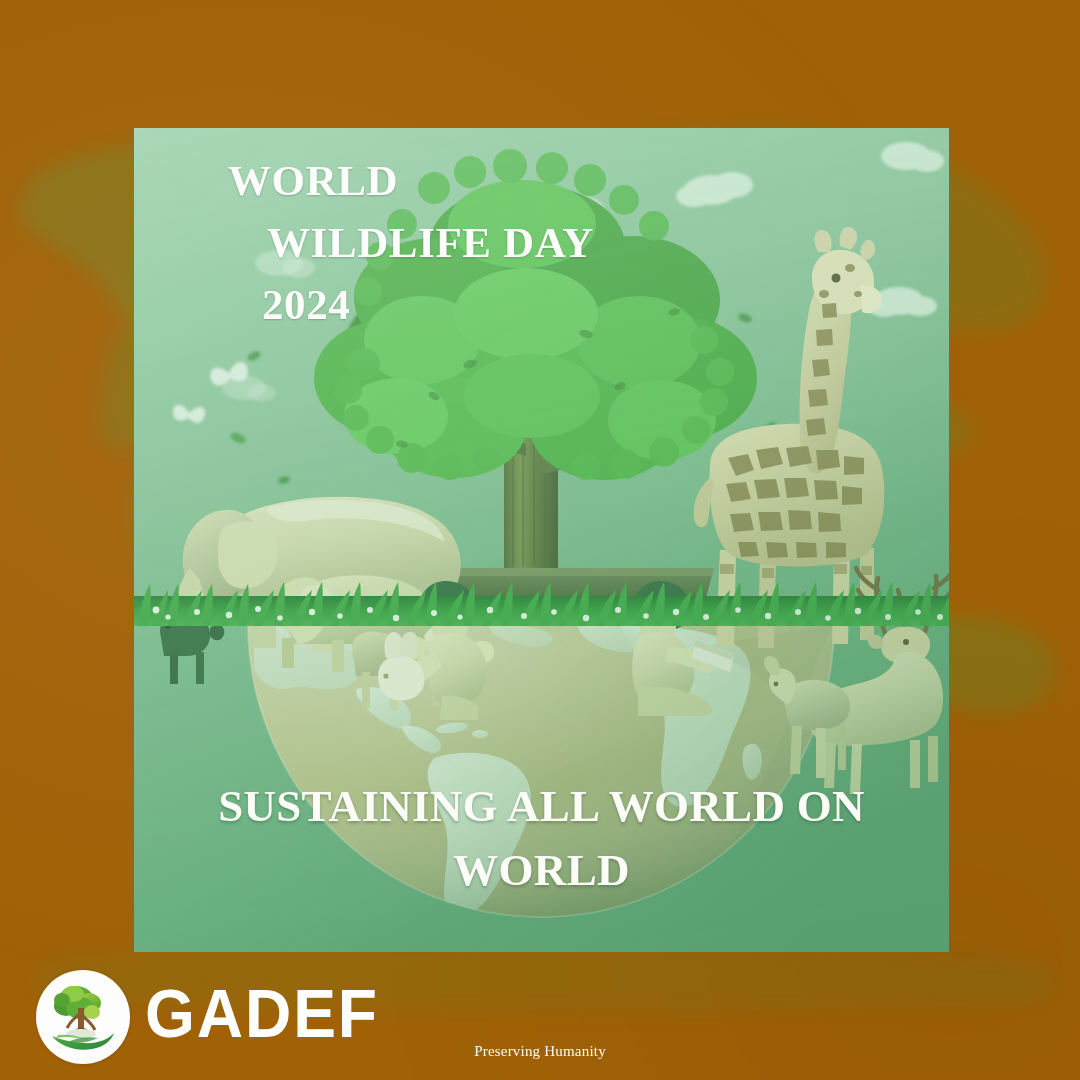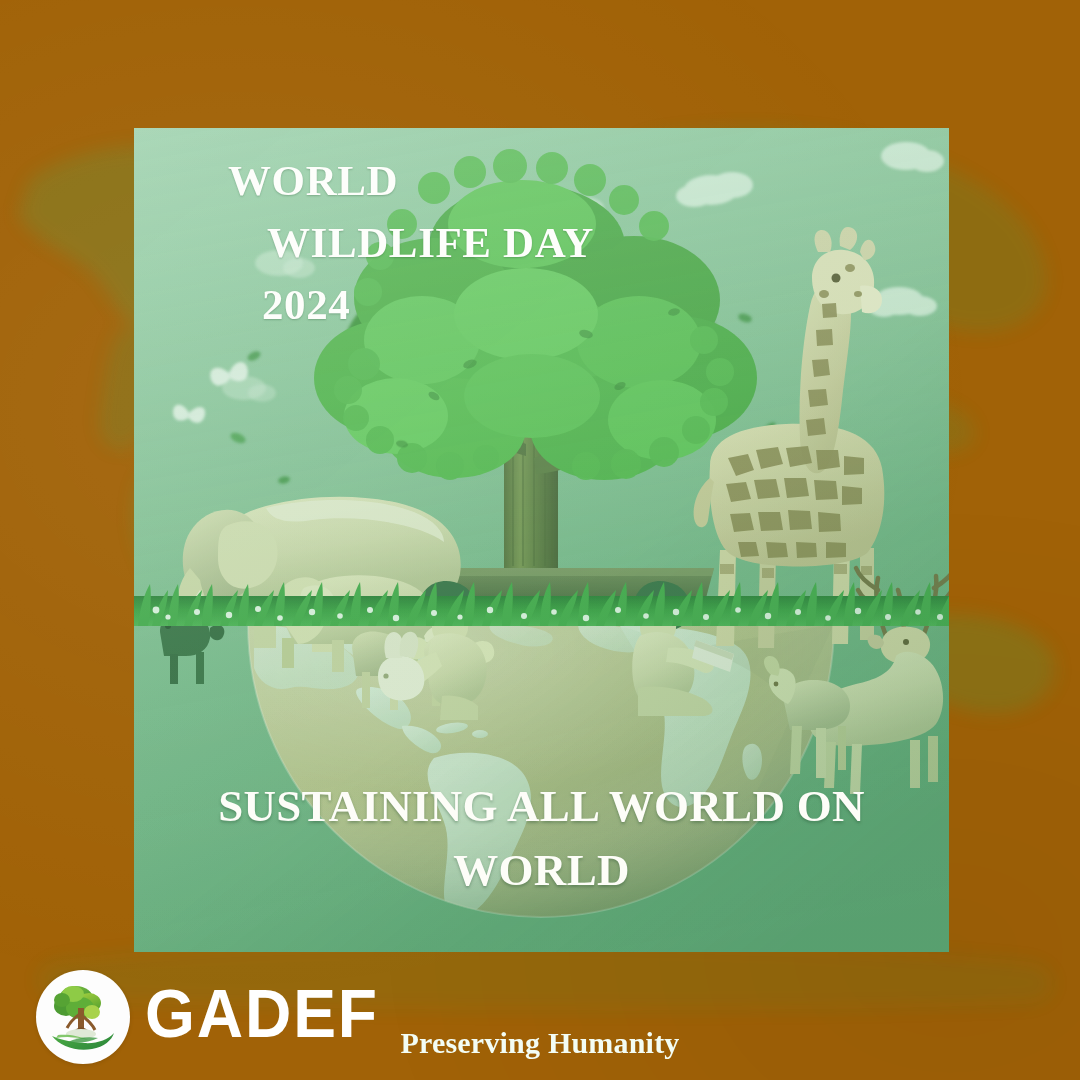--- a/index.html
+++ b/index.html
@@ -124,22 +124,22 @@
     transform-origin:left center;
     padding-bottom:6px;
   }
 
   .brand-tagline {
     position:absolute;
     left:0; right:0; bottom:20px;
     z-index:50;
     text-align:center;
     font-family:"Liberation Serif", serif;
-    font-weight:700;
-    font-size:30px;
+    font-weight:400;
+    font-size:15px;
     letter-spacing:.2px;
     color:#f3fdf4;
   }
 </style>
 </head>
 <body>
 
 <div id="poster">
 
   <div class="bg-map">

